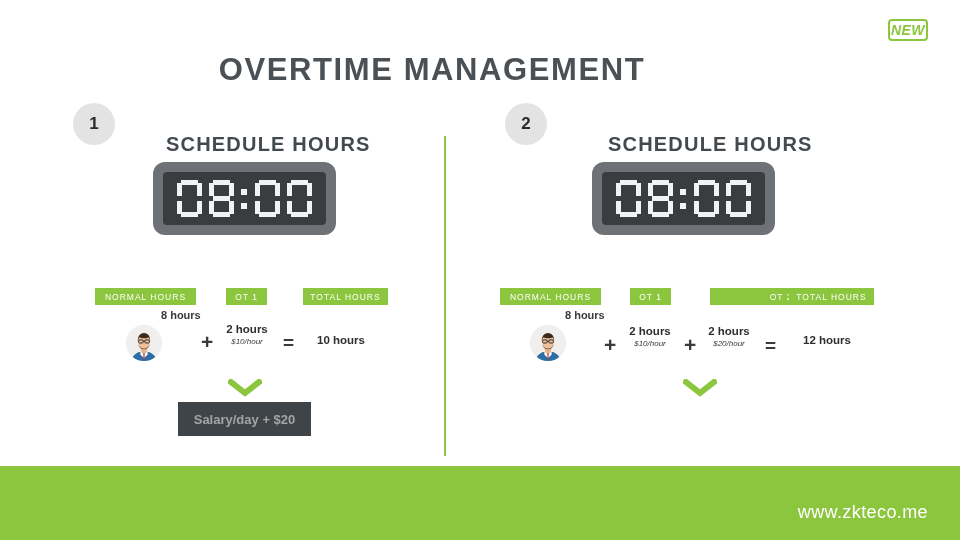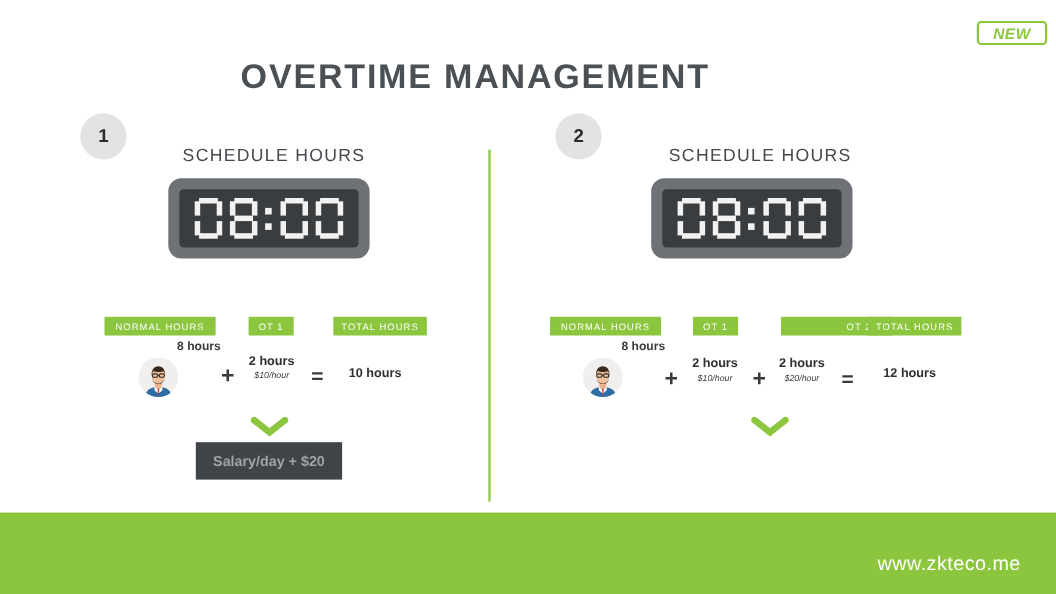--- a/index.html
+++ b/index.html
@@ -7,21 +7,21 @@
     width:960px;height:540px;overflow:hidden;position:relative;
     background:#ffffff;
     font-family:"Liberation Sans","DejaVu Sans",sans-serif;
     -webkit-font-smoothing:antialiased;
   }
   .slide{position:relative;width:960px;height:540px;}
 
   
   .new-badge{
     position:absolute;left:888px;top:19px;
-    width:64px;height:22px;
+    width:40px;height:22px;
     border:2px solid #8cc63e;border-radius:4px;
     display:flex;align-items:center;justify-content:center;
     box-sizing:border-box;
   }
   .new-badge span{
     color:#8cc63e;font-style:italic;font-weight:bold;
     font-size:14px;letter-spacing:0.5px;line-height:1;
   }
 
   
@@ -49,22 +49,22 @@
     width:2px;height:320px;background:#8cc63e;
   }
 
   
   .panel{position:absolute;top:0;height:540px;}
   #panel-1{left:0px;width:444px;}
   #panel-2{left:446px;width:514px;}
 
   .sched-label{
     position:absolute;
-    color:#44494e;font-size:16px;letter-spacing:1.2px;
-    white-space:nowrap;font-weight:normal;
+    color:#44494e;font-size:20px;letter-spacing:1.2px;
+    white-space:nowrap;font-weight:bold;
   }
   #sched-label-1{left:166px;top:133px;}
   #sched-label-2{left:608px;top:133px;}
 
   
   .clock{
     position:absolute;border-radius:12px;background:#6e7276;
     box-sizing:border-box;padding:10px;
   }
   #clock-1{left:153px;top:162px;width:183px;height:73px;}

